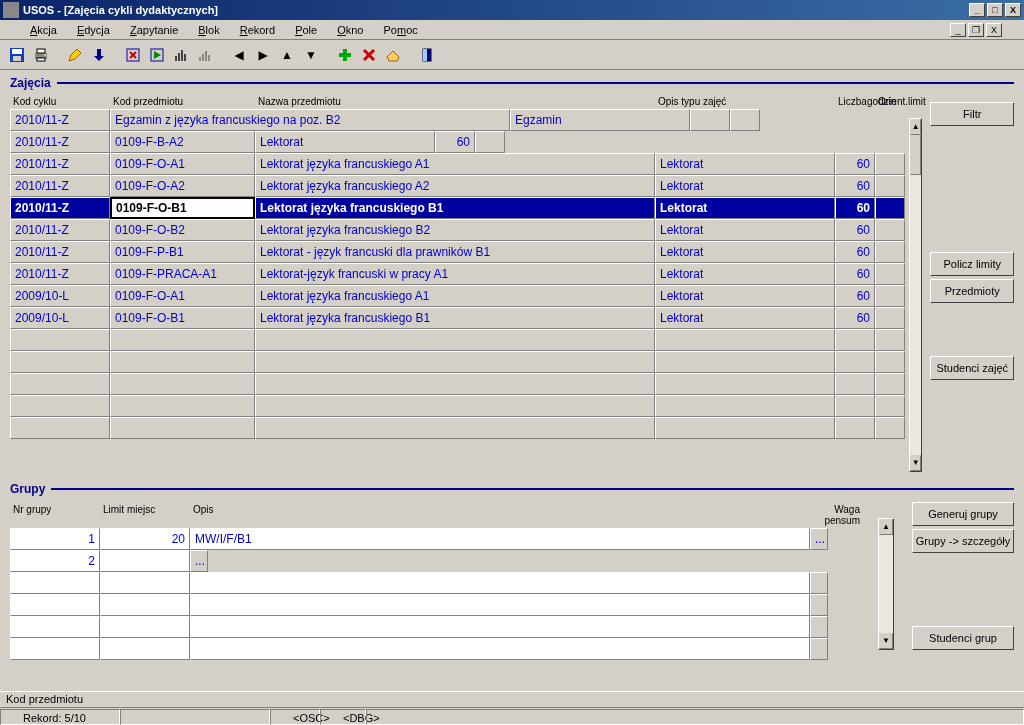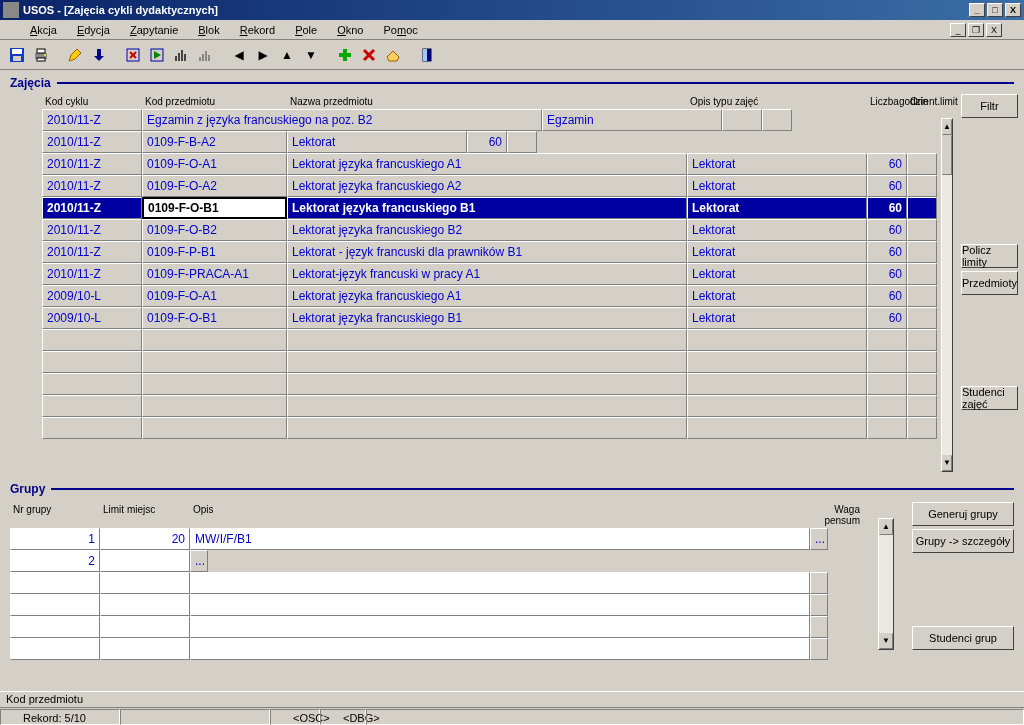--- a/index.html
+++ b/index.html
@@ -110,21 +110,21 @@
     background:#0000a0;
     color:#fff;
     font-weight:bold;
   }
   .zajecia-table .row.selected > div.c2{
     background:#fff;color:#000;font-weight:bold;
     border:2px solid #000;
     line-height:18px;
   }
   .zajecia-table .row.empty > div{color:transparent;}
-  .c1{width:100px;margin-left:32px;}
+  .c1{width:100px;}
   .c2{width:145px;}
   .c3{width:400px;}
   .c4{width:180px;}
   .c5{width:40px;text-align:right;}
   .c6{width:30px;}
   .hdr .c5, .hdr .c6{text-align:center;}
   .scrollbar{
     width:16px;
     border-top:1px solid #fff;border-left:1px solid #fff;
     border-right:1px solid #404040;border-bottom:1px solid #404040;
@@ -449,21 +449,21 @@
         </div>
     </div>
 
     <div class="scrollbar" style="height:354px;margin-top:24px;">
       <div class="arrow">▲</div>
       <div class="thumb"></div>
       <div class="track"></div>
       <div class="arrow">▼</div>
     </div>
 
-    <div class="side-buttons" style="height:316px;">
+    <div class="side-buttons" style="height:278px;margin-top:8px;">
       <div class="btn3d">Filtr</div>
       <div style="height:120px"></div>
       <div class="btn3d">Policz limity</div>
       <div class="btn3d">Przedmioty</div>
       <div class="spacer-lg"></div>
       <div class="btn3d">Studenci zajęć</div>
     </div>
   </div>
 
   <div class="section-title" style="margin-top:10px">

